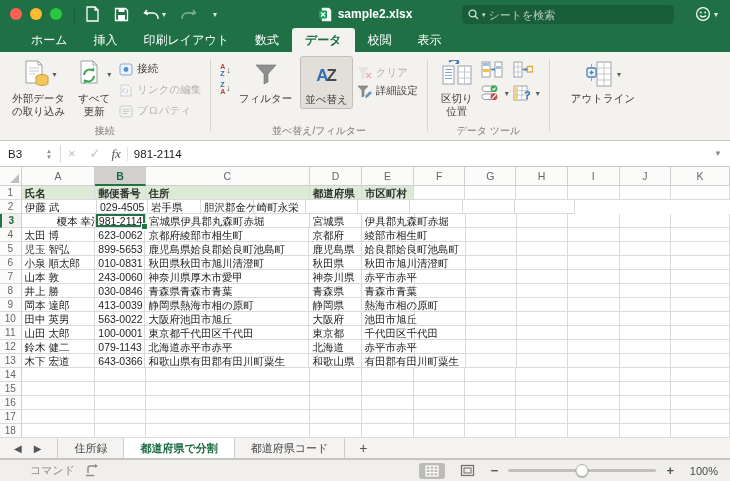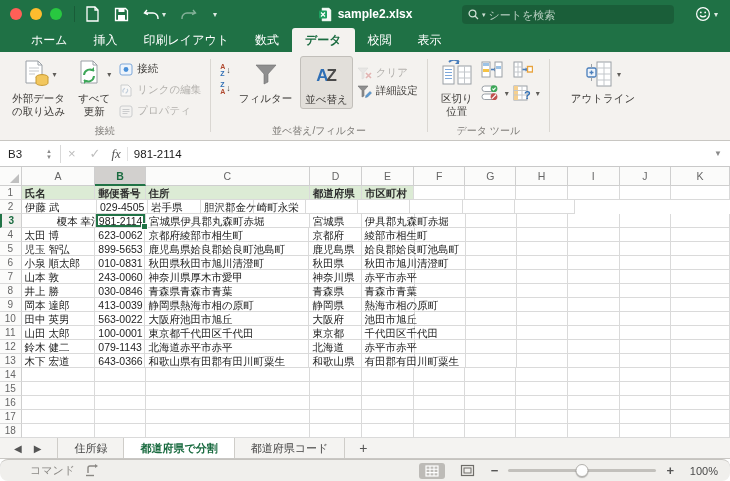--- a/index.html
+++ b/index.html
@@ -82,21 +82,21 @@
 
   
   .sheetbar { position:absolute; left:0; top:438px; width:730px; height:21px; background:#f4f3f1; border-bottom:1px solid #c9c7c4; display:flex; align-items:stretch; }
   .sheet-navs { display:flex; align-items:center; gap:12px; padding:0 16px 0 14px; color:#555; font-size:10px; }
   .stab { display:flex; align-items:center; padding:0 16px; font-size:11px; color:#444; border-left:1px solid #cfcdc9; }
   .stab:last-of-type { border-right:1px solid #cfcdc9; }
   .stab.active { background:#fff; color:#1a6b40; font-weight:bold; }
   .stab-add { display:flex; align-items:center; padding:0 14px; font-size:14px; color:#555; }
 
   
-  .statusbar { position:absolute; left:0; top:459px; width:730px; height:22px; background:#f0efec; border-top:1px solid #c5c3bf; display:flex; align-items:center;border-radius:8px; }
+  .statusbar { position:absolute; left:0; top:459px; width:730px; height:22px; background:#f0efec; border-top:1px solid #c5c3bf; display:flex; align-items:center; }
   .status-left { display:flex; align-items:center; gap:10px; margin-left:30px; color:#8a8884; font-size:11px; }
   .status-right { position:absolute; right:12px; display:flex; align-items:center; gap:10px; }
   .viewbtn { width:26px; height:16px; border-radius:3px; display:flex; align-items:center; justify-content:center; }
   .viewbtn.active { background:#bdbbb7; }
   .zoom-minus,.zoom-plus { color:#555; font-size:13px; font-weight:bold; }
   .slider { position:relative; width:148px; height:13px; display:flex; align-items:center; }
   .slider-track { width:100%; height:3px; background:#c2c0bc; border-radius:2px; }
   .slider-thumb { position:absolute; left:50%; transform:translateX(-50%); width:13px; height:13px; background:#fdfdfd; border:1px solid #b3b1ad; border-radius:50%; box-shadow:0 1px 1px rgba(0,0,0,.25); }
   .zoom-label { font-size:11px; color:#4a4a4a; width:34px; text-align:right; }
 </style>

